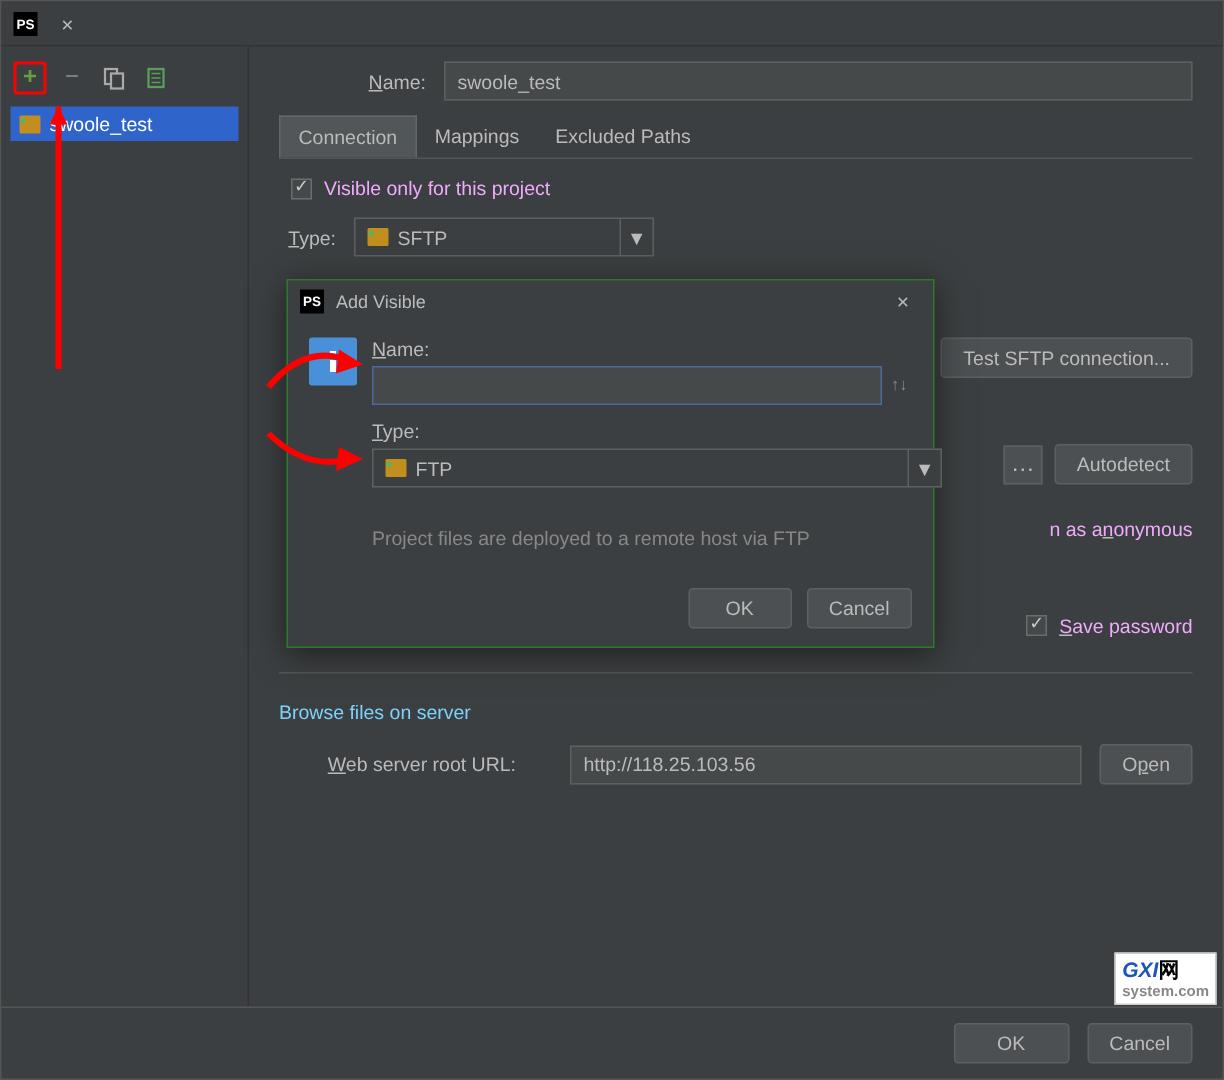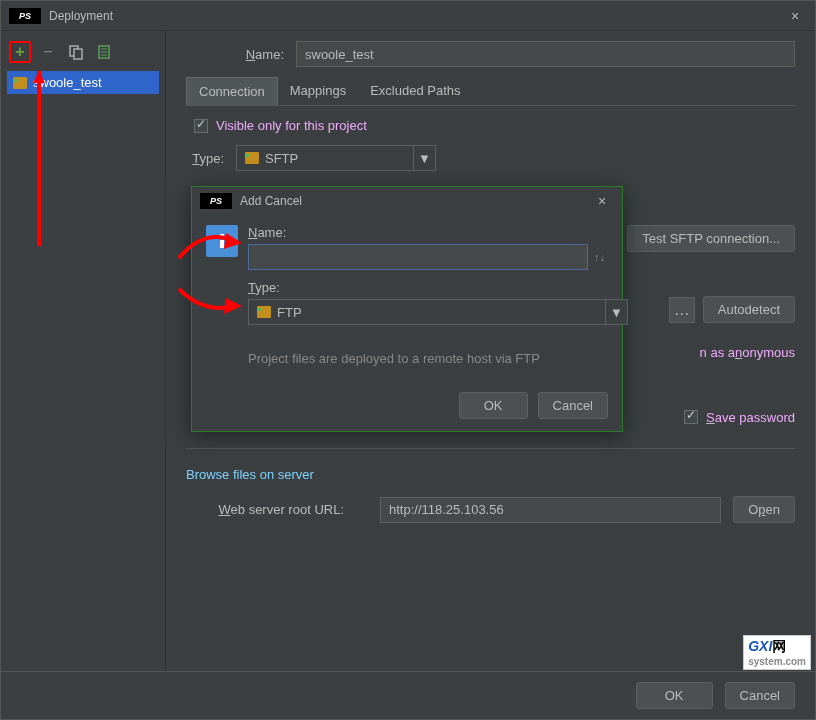--- a/index.html
+++ b/index.html
@@ -1,19 +1,19 @@
 <!DOCTYPE html>
 <html><head>
   <meta charset="utf-8">
   <style>
     * { box-sizing: border-box; margin: 0; padding: 0; font-family: "Segoe UI", Arial, sans-serif; }
     body { width: 816px; height: 720px; background: #3c3f41; overflow: hidden; position: relative; }
     .window { border: 1px solid #555; width: 816px; height: 720px; position: relative; }
     .titlebar { height: 30px; background: #3c3f41; display: flex; align-items: center; padding: 0 8px; border-bottom: 1px solid #323232; }
-    .ps-logo { width: 32px; height: 16px; background: #000; color: #fff; font-size: 9px; font-weight: bold; display: flex; align-items: center; justify-content: center; margin-right: 8px; font-style: italic; }
+    .ps-logo { width: 16px; height: 16px; background: #000; color: #fff; font-size: 9px; font-weight: bold; display: flex; align-items: center; justify-content: center; margin-right: 8px; }
     .titlebar-title { color: #bbb; font-size: 12px; flex: 1; }
     .close-x { color: #bbb; font-size: 14px; cursor: pointer; width: 24px; text-align: center; }
     .main-body { display: flex; height: 640px; }
     .sidebar { width: 165px; background: #3c3f41; border-right: 1px solid #323232; padding: 6px; }
     .toolbar { display: flex; gap: 6px; padding: 4px 2px 8px 2px; }
     .tool-btn { width: 22px; height: 22px; display: flex; align-items: center; justify-content: center; cursor: pointer; border-radius: 2px; }
     .tool-btn.add { border: 2px solid #f00; }
     .add-icon { color: #6a9e3f; font-size: 16px; font-weight: bold; }
     .minus-icon { color: #888; font-size: 16px; }
     .copy-icon svg, .edit-icon svg { width: 16px; height: 16px; }
@@ -59,21 +59,20 @@
     .wm-box { background: #fff; border: 1px solid #ccc; padding: 2px 4px; font-size: 14px; font-weight: bold; }
     .wm-main { color: #1a56b8; font-style: italic; }
     .wm-sub { color: #888; font-size: 10px; }
   </style>
 </head>
 <body>
 
 <div class="window">
   <div class="titlebar">
     <div class="ps-logo">PS</div>
-    <div class="titlebar-title">Deployment</div>
     <div class="close-x">×</div>
   </div>
 
   <div class="main-body">
     <div class="sidebar">
       <div class="toolbar">
         <div class="tool-btn add">
             <span class="add-icon">+</span>
           </div>
         <div class="tool-btn">
@@ -161,21 +160,21 @@
   </div>
 
   <div class="footer">
     <button class="button" style="padding:5px 28px">OK</button>
     <button class="button">Cancel</button>
   </div>
 
   <div class="modal">
     <div class="modal-title">
       <div class="ps-logo">PS</div>
-      <div class="modal-title-text">Add Cancel</div>
+      <div class="modal-title-text">Add Visible</div>
       <div class="close-x">×</div>
     </div>
     <div class="modal-body">
       <div class="modal-icon">
         <svg width="20" height="20" viewBox="0 0 20 20">
             <rect x="8" y="3" width="4" height="4" fill="#fff"></rect>
             <rect x="8" y="9" width="4" height="8" fill="#fff"></rect>
           </svg>
       </div>
       <div class="modal-form">

